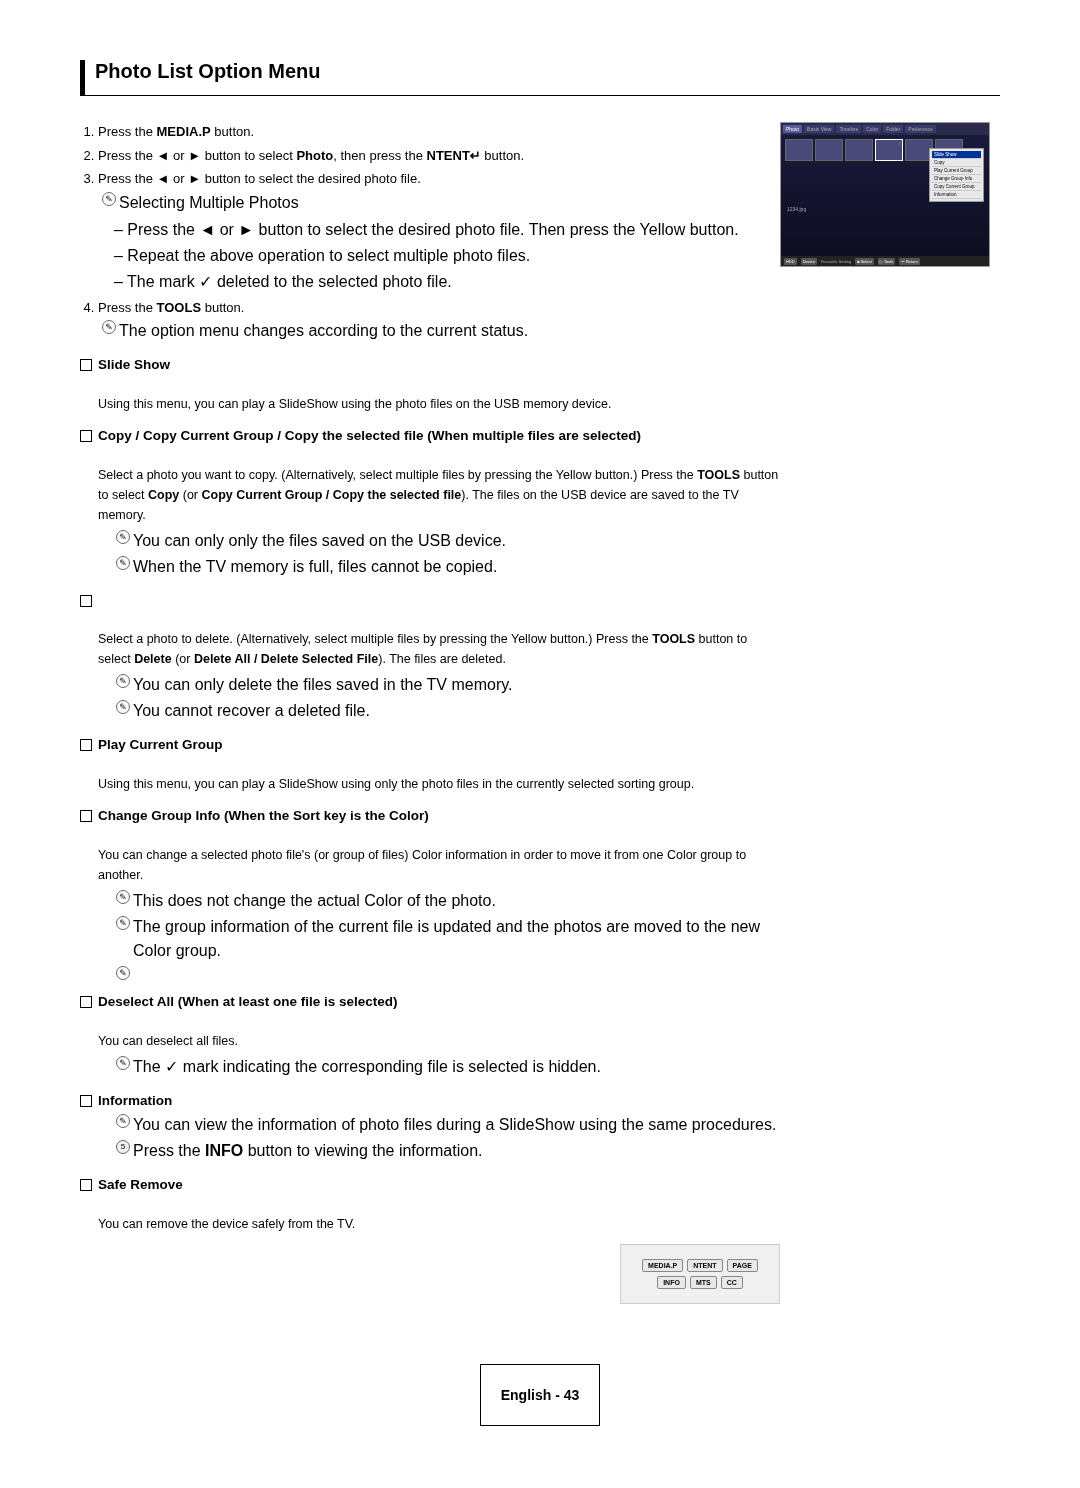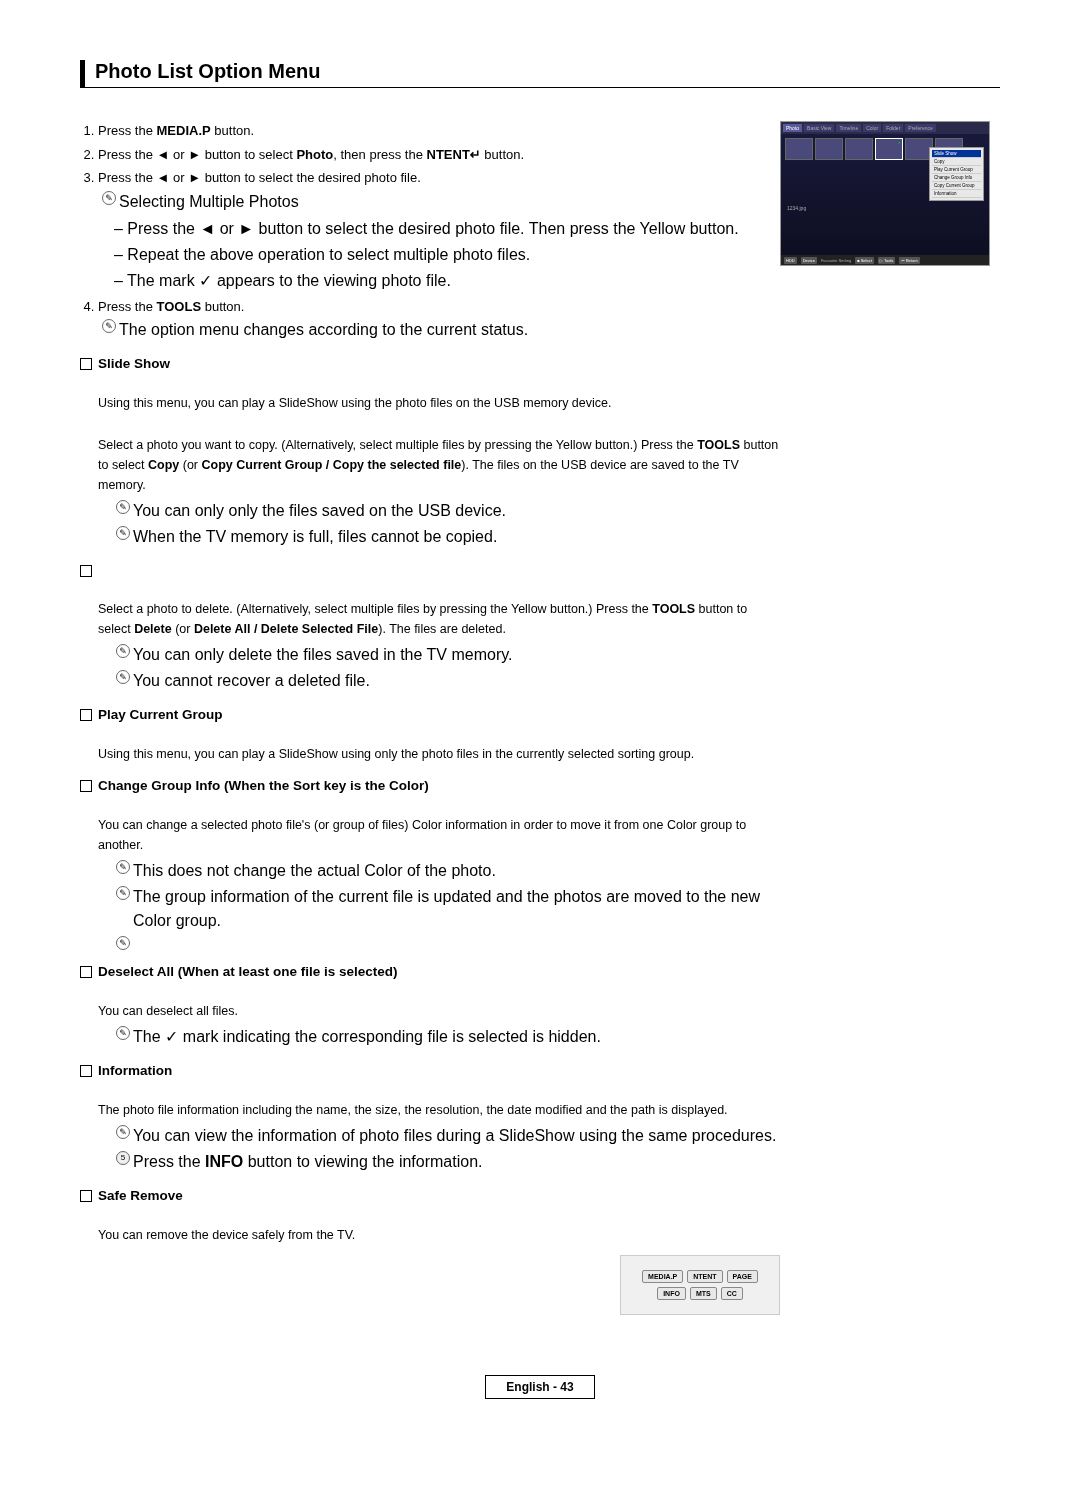--- a/index.html
+++ b/index.html
@@ -10,22 +10,22 @@
       color: #000000;
       width: 1080px;
       min-height: 1488px;
       padding: 60px 80px 60px 80px;
     }
     .page-title {
       font-size: 20px;
       font-weight: bold;
       border-left: 5px solid #000;
       padding-left: 10px;
-      margin-bottom: 33px;
-      padding-bottom: 4px;
+      margin-bottom: 26px;
+      padding-bottom: 12px;
       border-bottom: 1px solid #000;
     }
     .content-wrapper {
       display: flex;
       justify-content: space-between;
     }
     .main-content {
       flex: 1;
     }
     .screenshot-box {
@@ -189,22 +189,22 @@
     .sub-note {
       padding-left: 36px;
     }
     .footer {
       text-align: center;
       margin-top: 60px;
     }
     .footer-box {
       display: inline-block;
       border: 1.5px solid #000;
-      padding: 4px 20px;
-      font-size: 12px;
+      padding: 22px 20px;
+      font-size: 14px;
       font-weight: bold;
     }
     
     .remote-box {
       display: flex;
       justify-content: flex-end;
       margin-top: 10px;
     }
     .remote-img {
       width: 160px;
@@ -247,40 +247,44 @@
       </li>
       <li>
         Press the ◄ or ► button to select the desired photo file.
         <div class="note-line">
           <span class="note-icon">✎</span>
           <span class="note-text">Selecting Multiple Photos</span>
         </div>
         <ul>
           <li class="note-text">Press the ◄ or ► button to select the desired photo file. Then press the Yellow button.</li>
           <li class="note-text">Repeat the above operation to select multiple photo files.</li>
-          <li class="note-text">The mark ✓ appears to the viewing photo file.</li>
+          <li class="note-text">The mark ✓ deleted to the selected photo file.</li>
         </ul>
       </li>
       <li>
         Press the <strong>TOOLS</strong> button.
         <div class="note-line">
           <span class="note-icon">✎</span>
           <span class="note-text">The option menu changes according to the current status.</span>
         </div>
       </li>
     </ol>
 
     <div class="section-header">
       <span class="checkbox-icon"></span>
       <span>Slide Show</span>
     </div>
     <div class="section-body">
       Using this menu, you can play a SlideShow using the photo files on the USB memory device.
     </div>
 
+    <div class="section-header">
+      <span class="checkbox-icon"></span>
+      <span>Copy / Copy Current Group / Copy the selected file (When multiple files are selected)</span>
+    </div>
     <div class="section-body">
       Select a photo you want to copy. (Alternatively, select multiple files by pressing the Yellow button.) Press the <strong>TOOLS</strong> button to select <strong>Copy</strong> (or <strong>Copy Current Group / Copy the selected file</strong>). The files on the USB device are saved to the TV memory.
     </div>
     <div class="note-line sub-note">
       <span class="note-icon">✎</span>
       <span class="note-text">You can only only the files saved on the USB device.</span>
     </div>
     <div class="note-line sub-note">
       <span class="note-icon">✎</span>
       <span class="note-text">When the TV memory is full, files cannot be copied.</span>
@@ -336,23 +340,20 @@
       You can deselect all files.
     </div>
     <div class="note-line sub-note">
       <span class="note-icon">✎</span>
       <span class="note-text">The ✓ mark indicating the corresponding file is selected is hidden.</span>
     </div>
 
     <div class="section-header">
       <span class="checkbox-icon"></span>
       <span>Information</span>
-    </div>
-    <div class="section-body">
-      The photo file information including the name, the size, the resolution, the date modified and the path is displayed.
     </div>
     <div class="note-line sub-note">
       <span class="note-icon">✎</span>
       <span class="note-text">You can view the information of photo files during a SlideShow using the same procedures.</span>
     </div>
     <div class="note-line sub-note">
       <span class="note-icon" style="border:1px solid #666;background:#f0f0f0;font-size:8px;">5</span>
       <span class="note-text">Press the <strong>INFO</strong> button to viewing the information.</span>
     </div>
 

